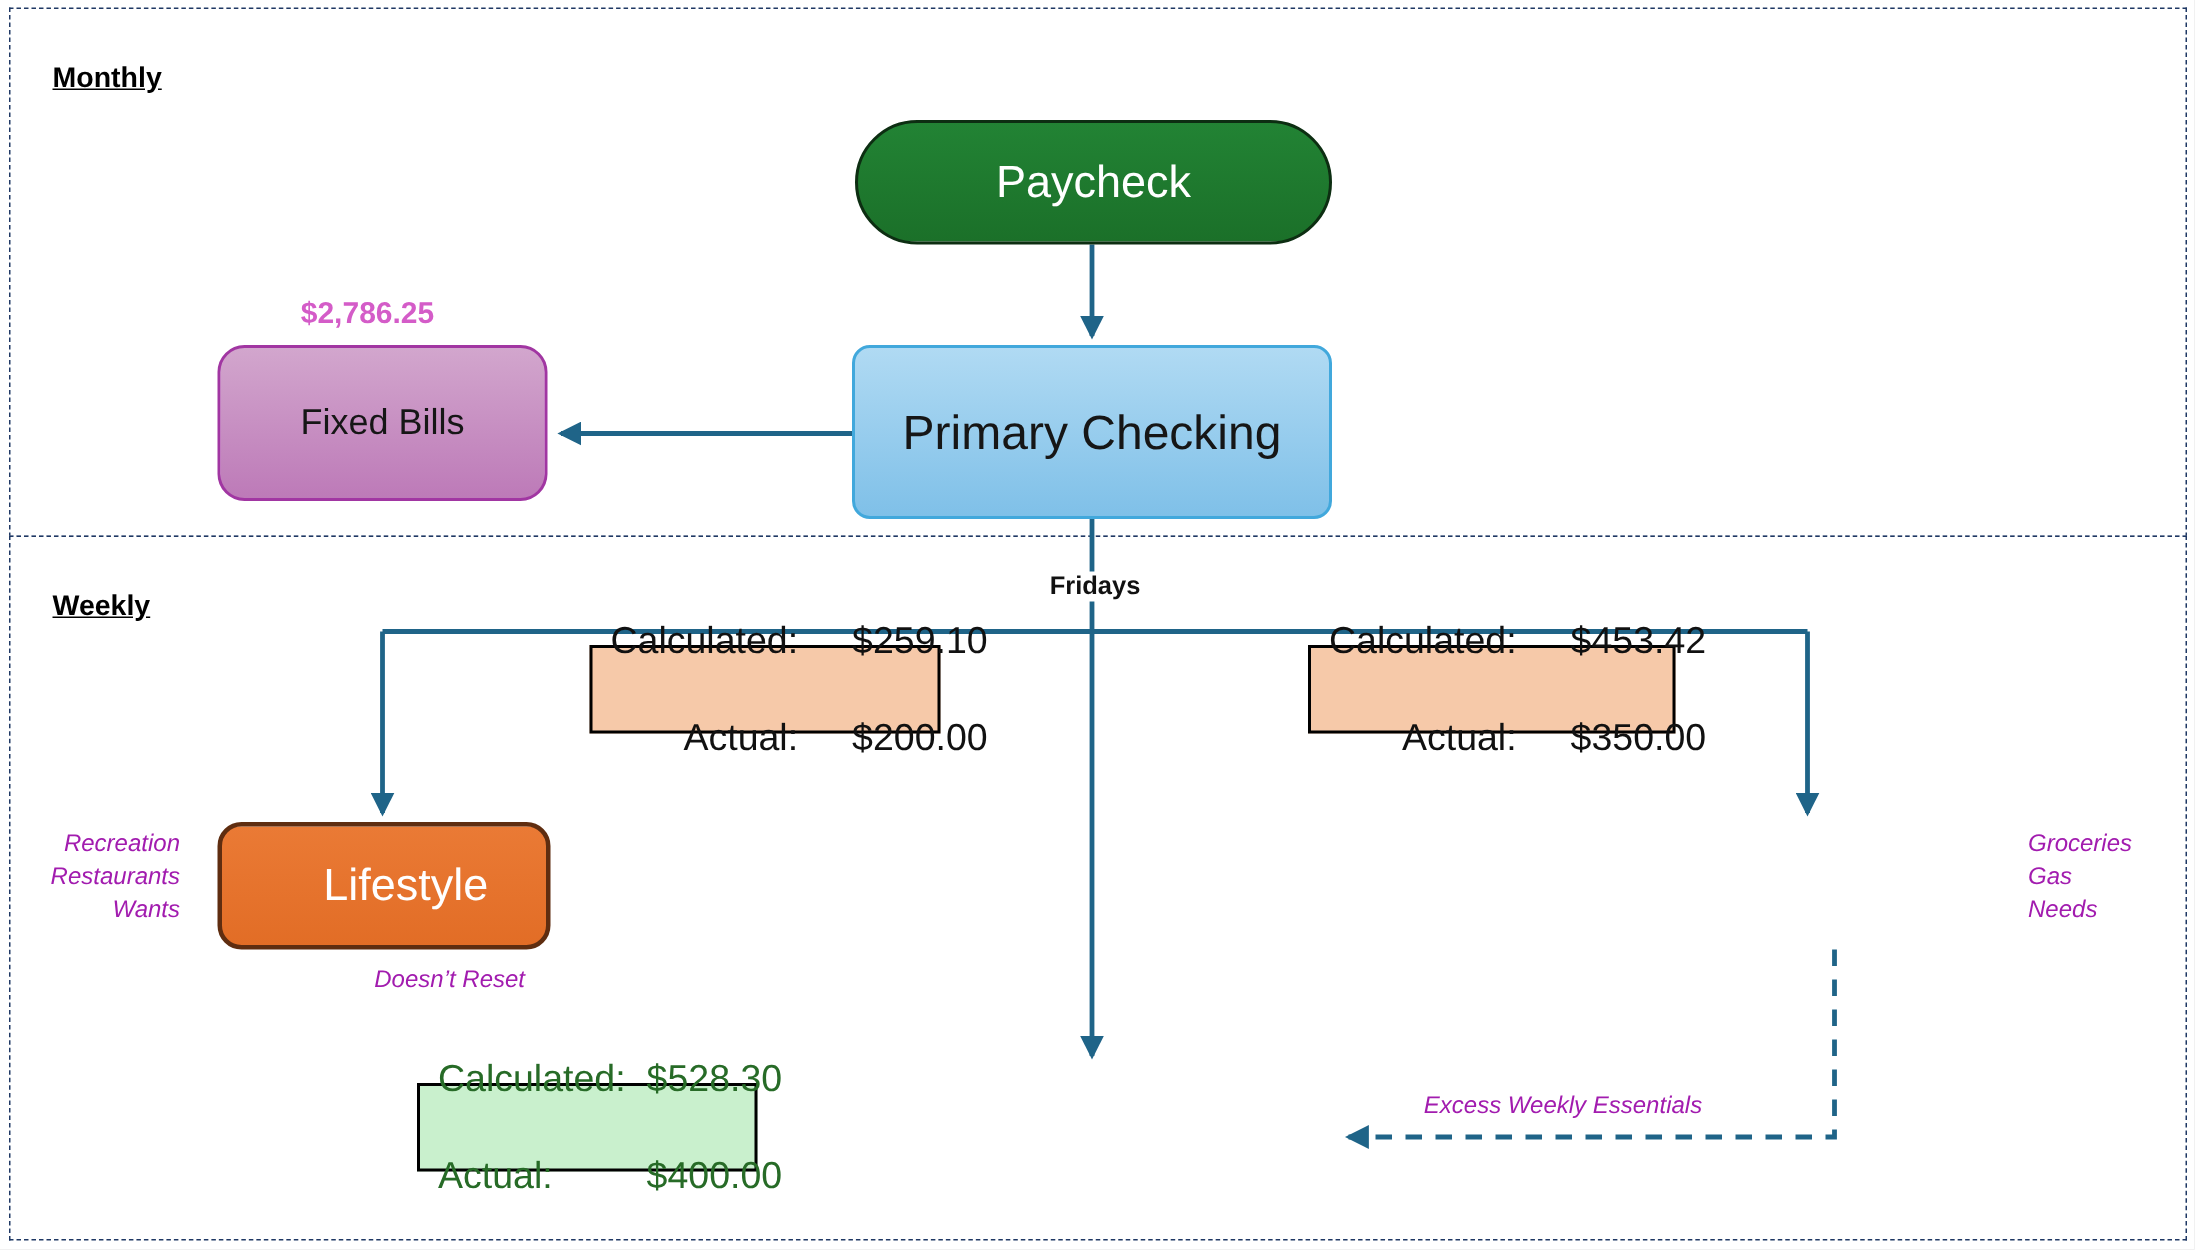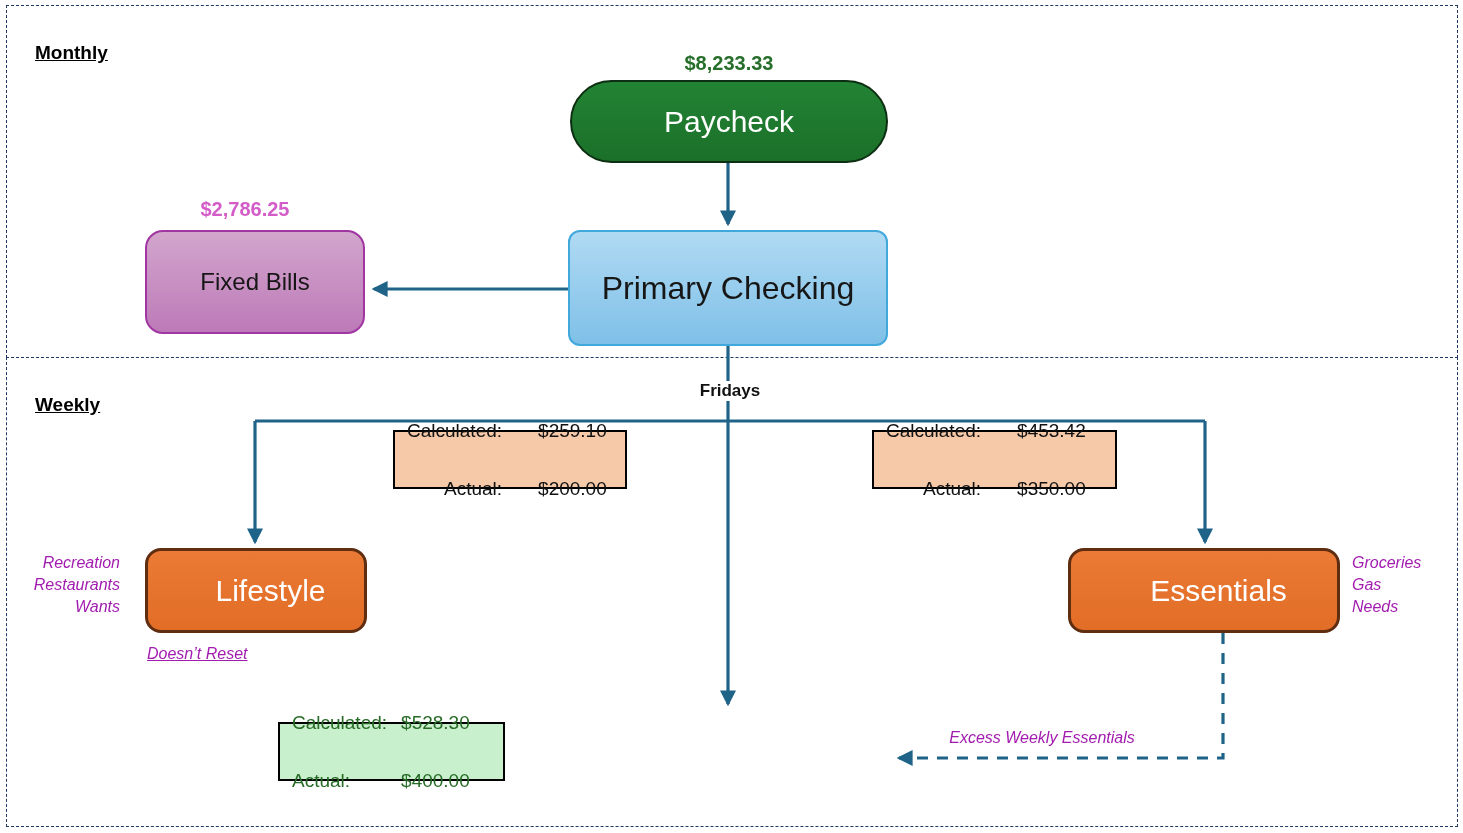--- a/index.html
+++ b/index.html
@@ -49,32 +49,32 @@
   .amount{position:absolute;font-size:20px;font-weight:bold;text-align:center;z-index:2;}
   #amount-paycheck{left:570px;top:52px;width:318px;color:#276e2b;}
   #amount-fixed-bills{left:135px;top:198px;width:220px;color:#d45cc8;}
   #label-fridays{
     position:absolute;left:666px;top:381px;width:128px;text-align:center;
     font-size:17px;font-weight:bold;background:#fff;z-index:2;
   }
   .calc{
     position:absolute;box-sizing:border-box;border:2.5px solid #000;
     display:grid;grid-template-columns:auto 1fr;column-gap:18px;row-gap:1px;
-    align-content:center;font-size:19px;padding:4px 12px;z-index:2;gap:36px;
+    align-content:center;font-size:25px;padding:4px 12px;z-index:2;gap:36px;
   }
   .calc .lab{text-align:right;}
   .calc .val{text-align:left;}
   .calc.labels-left .lab{text-align:left;}
   #calc-lifestyle{left:393px;top:430px;width:234px;height:59px;background:#f6c9a9;}
   #calc-essentials{left:872px;top:430px;width:245px;height:59px;background:#f6c9a9;}
   #calc-savings{left:278px;top:722px;width:227px;height:59px;background:#c9f0cd;color:#276b27;column-gap:14px;}
   .side-label{position:absolute;font-style:italic;font-size:16px;line-height:22px;color:#a21caf;z-index:2;}
   #tags-lifestyle{left:14px;top:552px;width:106px;text-align:right;}
   #tags-essentials{left:1352px;top:552px;width:110px;text-align:left;}
-  #label-doesnt-reset{left:147px;top:643px;width:222px;text-align:left;text-decoration:underline;}
+  #label-doesnt-reset{left:128px;top:643px;width:222px;text-align:right;}
   #label-excess{left:917px;top:727px;width:250px;text-align:center;}
 </style>
 </head>
 <body>
 
 <div class="canvas">
 
   <section class="panel" id="panel-monthly">
     <span class="panel-title">Monthly</span>
   </section>
@@ -90,21 +90,20 @@
     </defs>
     <path class="conn" d="M728 163 V224" marker-end="url(#arrow)"></path>
     <path class="conn" d="M568 289 H374" marker-end="url(#arrow)"></path>
     <path class="conn" d="M728 346 V704" marker-end="url(#arrow)"></path>
     <path class="conn" d="M255 421 H1205"></path>
     <path class="conn" d="M255 421 V542" marker-end="url(#arrow)"></path>
     <path class="conn" d="M1205 421 V542" marker-end="url(#arrow)"></path>
     <path class="conn dashed" d="M1223 633 V758 H899" marker-end="url(#arrow)"></path>
   </svg>
 
-  <div class="amount" id="amount-paycheck">$8,233.33</div>
   <div class="node" id="node-paycheck">
     <span>Paycheck</span>
   </div>
 
   <div class="amount" id="amount-fixed-bills">$2,786.25</div>
   <div class="node" id="node-fixed-bills">
     <span>Fixed Bills</span>
   </div>
 
   <div class="node" id="node-primary-checking">
@@ -132,23 +131,20 @@
     <div>Restaurants</div>
     <div>Wants</div>
   </div>
 
   <div class="node" id="node-lifestyle">
     <span>Lifestyle</span>
   </div>
 
   <div class="side-label" id="label-doesnt-reset">Doesn’t Reset</div>
 
-  <div class="node" id="node-essentials">
-    <span>Essentials</span>
-  </div>
 
   <div class="side-label" id="tags-essentials">
     <div>Groceries</div>
     <div>Gas</div>
     <div>Needs</div>
   </div>
 
   <div class="calc labels-left" id="calc-savings">
     <span class="lab">Calculated:</span>
     <span class="val">$528.30</span>

